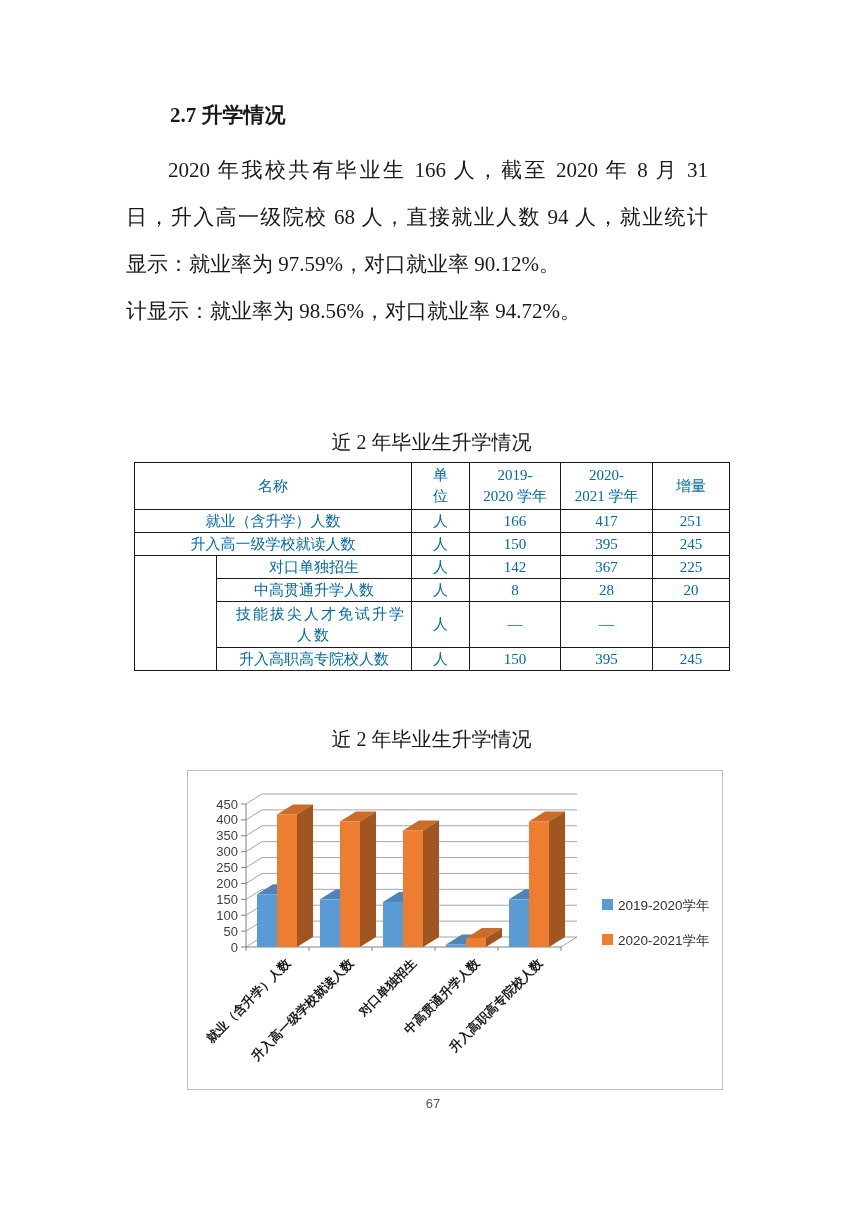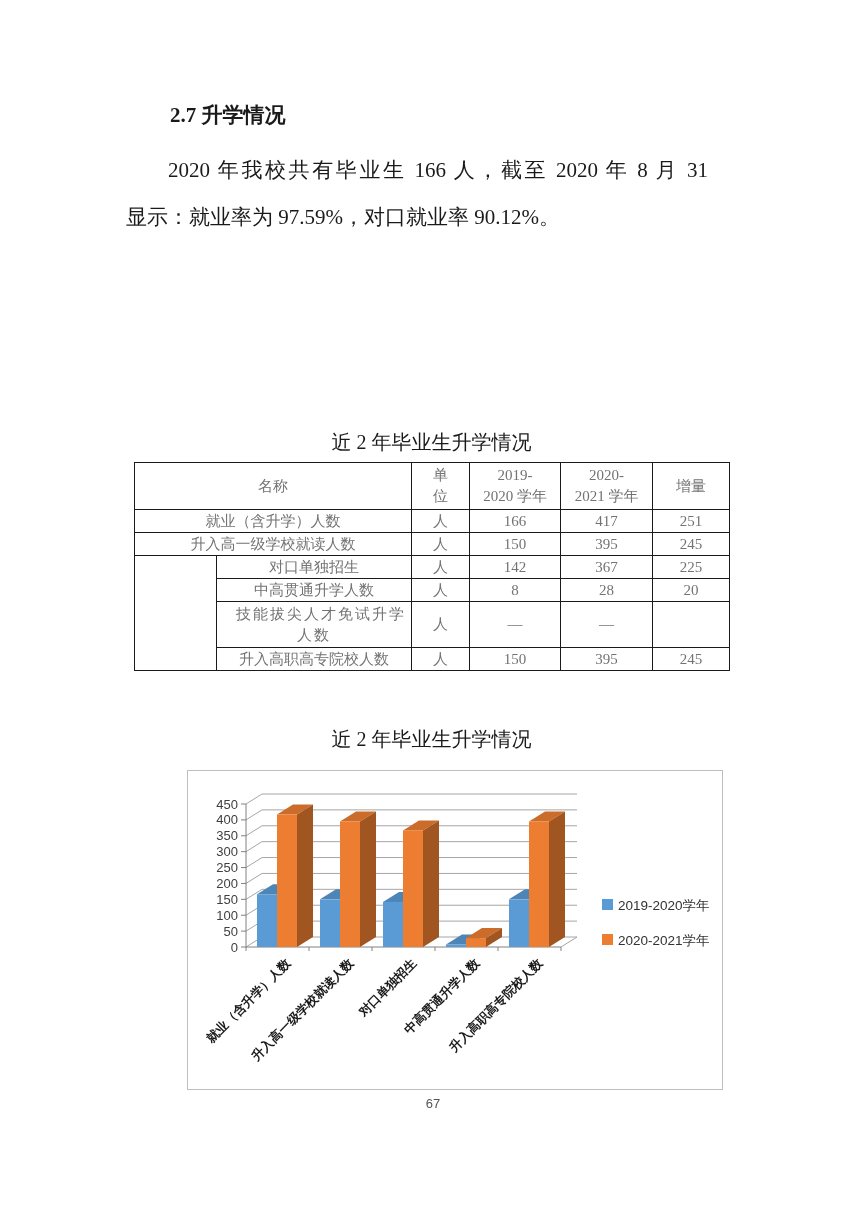--- a/index.html
+++ b/index.html
@@ -20,21 +20,21 @@
   .para2 { top:288px; }
   .tbl-title, .chart-title {
     position:absolute; left:134px; width:595px; text-align:center;
     font-size:20px; line-height:26px;
   }
   .tbl-title { top:429px; }
   .chart-title { top:726px; }
   table.data {
     position:absolute; top:462px; left:134px; width:595px;
     border-collapse:collapse; table-layout:fixed;
-    font-size:15px; color:#737373;
+    font-size:15px; color:#0369a1;
   }
   table.data td, table.data th {
     border:1px solid #1a1a1a; text-align:center; vertical-align:middle;
     padding:0 3px; font-weight:normal; line-height:21px;
   }
   table.data .pre { white-space:pre-line; }
   tr.hdr  { height:47px; }
   tr.r    { height:23px; }
   tr.tall { height:46px;padding-left:20px; }
   td.spread {
@@ -51,24 +51,26 @@
     font-size:13px; color:#555555; font-family:"Liberation Sans",sans-serif;padding-left:8px;
   }
 </style>
 </head>
 <body>
 
 <div class="heading">2.7 升学情况</div>
 
 <div class="para para1">
   <div class="line first">2020 年我校共有毕业生 166 人，截至 2020 年 8 月  31</div>
+  <div class="line">日，升入高一级院校 68 人，直接就业人数 94 人，就业统计</div>
   <div class="line last">显示：就业率为 97.59%，对口就业率 90.12%。</div>
 </div>
 
 <div class="para para2">
+  <div class="line last">计显示：就业率为 98.56%，对口就业率 94.72%。</div>
 </div>
 
 <div class="tbl-title">近 2 年毕业生升学情况</div>
 
 <table class="data">
   <colgroup>
     <col style="width:82px">
       <col style="width:195px">
       <col style="width:58px">
     <col style="width:91px">

